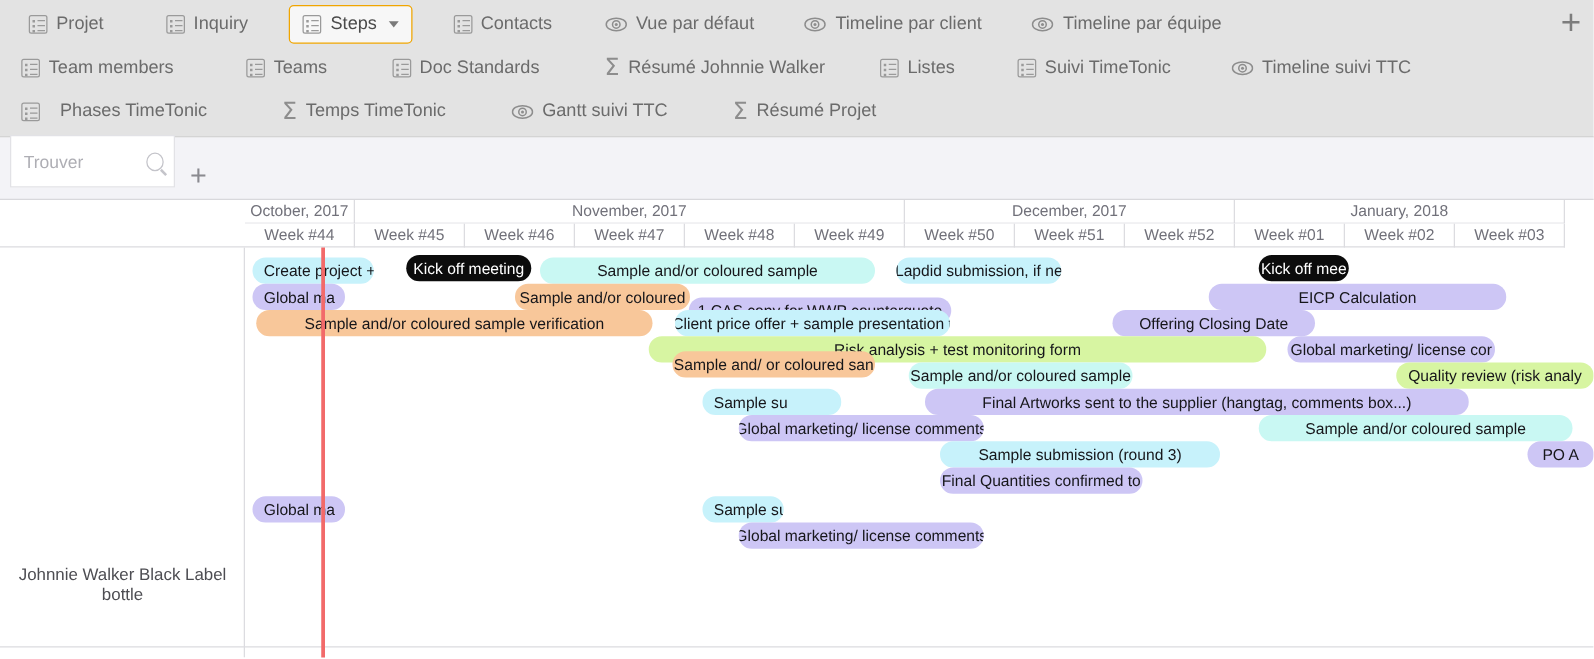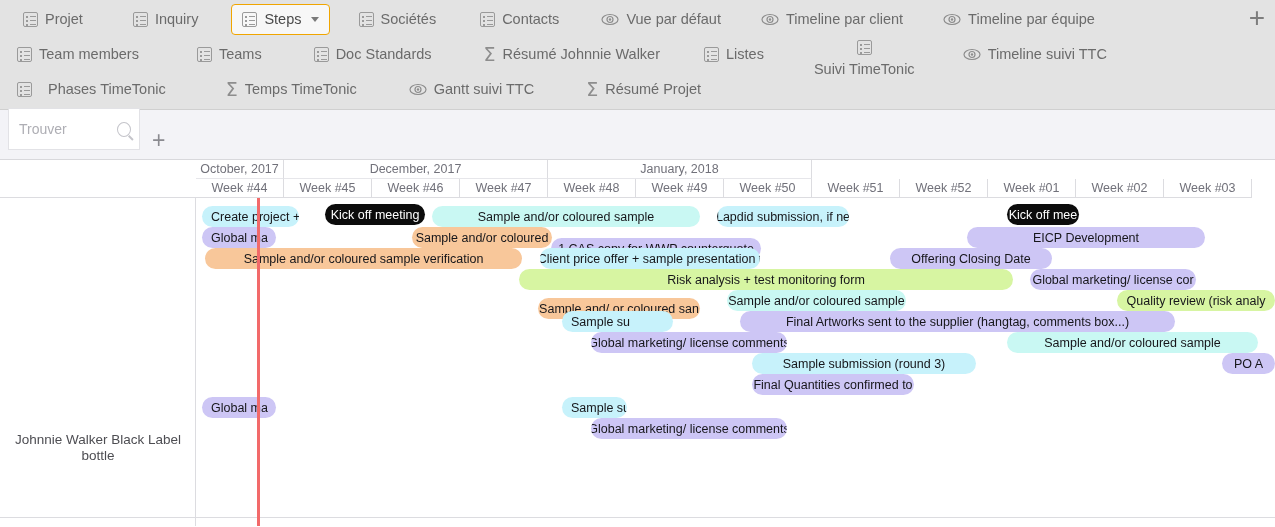--- a/index.html
+++ b/index.html
@@ -229,21 +229,21 @@
     border-bottom: 1px solid #dcdce0;
     background: #fff;
   }
   .row-label {
     position: absolute;
     left: 0; width: 196px;
     text-align: center;
     font-size: 13.5px; color: #4d4d52;
     line-height: 16px;
   }
-  #label-0 { top: 272px; }
+  #label-0 { top: 292px; }
 
   #grid {
     position: absolute; left: 196px; top: 0;
     width: 1079px; height: 366px;
   }
   #months {
     position: absolute; left: 0; top: 0;
     height: 19px; width: 1079px;
     display: flex;
   }
@@ -314,24 +314,20 @@
       </div>
       <div class="nav-item" style="margin-left: 28px;">
         <span class="ico-list"></span>
         <span class="nav-label">Inquiry</span>
       </div>
       <div class="nav-item active" style="margin-left: 22px;">
         <span class="ico-list"></span>
         <span class="nav-label">Steps</span>
         <span class="chev"></span>
       </div>
-      <div class="nav-item" style="margin-left: 18px;">
-        <span class="ico-list"></span>
-        <span class="nav-label">Sociétés</span>
-      </div>
       <div class="nav-item" style="margin-left: 22px;">
         <span class="ico-list"></span>
         <span class="nav-label">Contacts</span>
       </div>
       <div class="nav-item" style="margin-left: 20px;">
         <span class="ico-eye">
           <svg width="18" height="13" viewBox="0 0 18 13">
             <ellipse cx="9" cy="6.5" rx="8" ry="5" fill="none" stroke="#8d8d8d" stroke-width="1.2"></ellipse>
             <circle cx="9" cy="6.5" r="3" fill="none" stroke="#8d8d8d" stroke-width="1.2"></circle>
             <circle cx="9" cy="6.5" r="1.2" fill="#8d8d8d"></circle>
@@ -374,21 +370,21 @@
         <span class="nav-label">Doc Standards</span>
       </div>
       <div class="nav-item" style="margin-left: 30px;">
         <span class="ico-sigma">Σ</span>
         <span class="nav-label">Résumé Johnnie Walker</span>
       </div>
       <div class="nav-item" style="margin-left: 22px;">
         <span class="ico-list"></span>
         <span class="nav-label">Listes</span>
       </div>
-      <div class="nav-item" style="margin-left: 28px; flex-direction: column;">
+      <div class="nav-item" style="margin-left: 28px;">
         <span class="ico-list"></span>
         <span class="nav-label">Suivi TimeTonic</span>
       </div>
       <div class="nav-item" style="margin-left: 26px;">
         <span class="ico-eye">
           <svg width="18" height="13" viewBox="0 0 18 13">
             <ellipse cx="9" cy="6.5" rx="8" ry="5" fill="none" stroke="#8d8d8d" stroke-width="1.2"></ellipse>
             <circle cx="9" cy="6.5" r="3" fill="none" stroke="#8d8d8d" stroke-width="1.2"></circle>
             <circle cx="9" cy="6.5" r="1.2" fill="#8d8d8d"></circle>
           </svg>
@@ -533,20 +529,21 @@
 <div id="timeline">
   <div id="left-col">
     <div id="head-blank"></div>
     <div class="row-label" id="label-0">Johnnie Walker Black Label bottle</div>
 
   </div>
 
   <div id="grid">
     <div id="months">
         <div class="month-cell" style="width: 88px;">October, 2017</div>
+        <div class="month-cell" style="width: 440px;">November, 2017</div>
         <div class="month-cell" style="width: 264px;">December, 2017</div>
         <div class="month-cell" style="width: 264px; text-align: right;">January, 2018</div>
       </div>
     <div id="weeks">
         <div class="week-cell">Week #44</div>
         <div class="week-cell">Week #45</div>
         <div class="week-cell">Week #46</div>
         <div class="week-cell">Week #47</div>
         <div class="week-cell">Week #48</div>
         <div class="week-cell">Week #49</div>
@@ -559,27 +556,27 @@
       </div>
     <div id="band-area">
         <div class="bar" style="left: 6px; top: 8px; width: 97px; background: rgb(199, 242, 251); justify-content: flex-start;">Create project + </div>
         <div class="bar dark" style="left: 129px; top: 6px; width: 100px;">Kick off meeting</div>
         <div class="bar" style="left: 236px; top: 8px; width: 268px; background: rgb(201, 248, 243);">Sample and/or coloured sample</div>
         <div class="bar" style="left: 521px; top: 8px; width: 132px; background: rgb(199, 242, 251);">Lapdid submission, if ne</div>
         <div class="bar dark" style="left: 811px; top: 6px; width: 72px;">Kick off mee</div>
         <div class="bar" style="left: 6px; top: 29px; width: 74px; background: rgb(205, 198, 245); justify-content: flex-start;">Global ma</div>
         <div class="bar" style="left: 216px; top: 29px; width: 140px; background: rgb(248, 199, 154);">Sample and/or coloured</div>
         <div class="bar" style="left: 355px; top: 40px; width: 210px; background: rgb(205, 198, 245);">1 CAS copy for WWP counterquote</div>
-        <div class="bar" style="left: 771px; top: 29px; width: 238px; background: rgb(205, 198, 245);">EICP Development</div>
+        <div class="bar" style="left: 771px; top: 29px; width: 238px; background: rgb(205, 198, 245);">EICP Calculation</div>
         <div class="bar" style="left: 9px; top: 50px; width: 317px; background: rgb(248, 199, 154);">Sample and/or coloured sample verification</div>
         <div class="bar" style="left: 344px; top: 50px; width: 220px; background: rgb(199, 242, 251);">Client price offer + sample presentation t</div>
         <div class="bar" style="left: 694px; top: 50px; width: 162px; background: rgb(205, 198, 245);">Offering Closing Date</div>
         <div class="bar" style="left: 323px; top: 71px; width: 494px; background: rgb(215, 245, 162);">Risk analysis + test monitoring form</div>
         <div class="bar" style="left: 834px; top: 71px; width: 166px; background: rgb(205, 198, 245);">Global marketing/ license cor</div>
-        <div class="bar" style="left: 342px; top: 100px; width: 162px; background: rgb(248, 199, 154);">Sample and/ or coloured san</div>
+        <div class="bar" style="left: 342px; top: 83px; width: 162px; background: rgb(248, 199, 154);">Sample and/ or coloured san</div>
         <div class="bar" style="left: 531px; top: 92px; width: 179px; background: rgb(201, 248, 243);">Sample and/or coloured sample</div>
         <div class="bar" style="left: 921px; top: 92px; width: 158px; background: rgb(215, 245, 162);">Quality review (risk analy</div>
         <div class="bar" style="left: 366px; top: 113px; width: 111px; background: rgb(199, 242, 251); justify-content: flex-start;">Sample su</div>
         <div class="bar" style="left: 544px; top: 113px; width: 435px; background: rgb(205, 198, 245);">Final Artworks sent to the supplier (hangtag, comments box...)</div>
         <div class="bar" style="left: 395px; top: 134px; width: 196px; background: rgb(205, 198, 245);">Global marketing/ license comments</div>
         <div class="bar" style="left: 811px; top: 134px; width: 251px; background: rgb(201, 248, 243);">Sample and/or coloured sample</div>
         <div class="bar" style="left: 556px; top: 155px; width: 224px; background: rgb(199, 242, 251); text-align: center;">Sample submission (round 3)</div>
         <div class="bar" style="left: 1026px; top: 155px; width: 53px; background: rgb(205, 198, 245);">PO A</div>
         <div class="bar" style="left: 556px; top: 176px; width: 162px; background: rgb(205, 198, 245);">Final Quantities confirmed to</div>
         <div class="bar" style="left: 6px; top: 199px; width: 74px; background: rgb(205, 198, 245); justify-content: flex-start;">Global ma</div>

